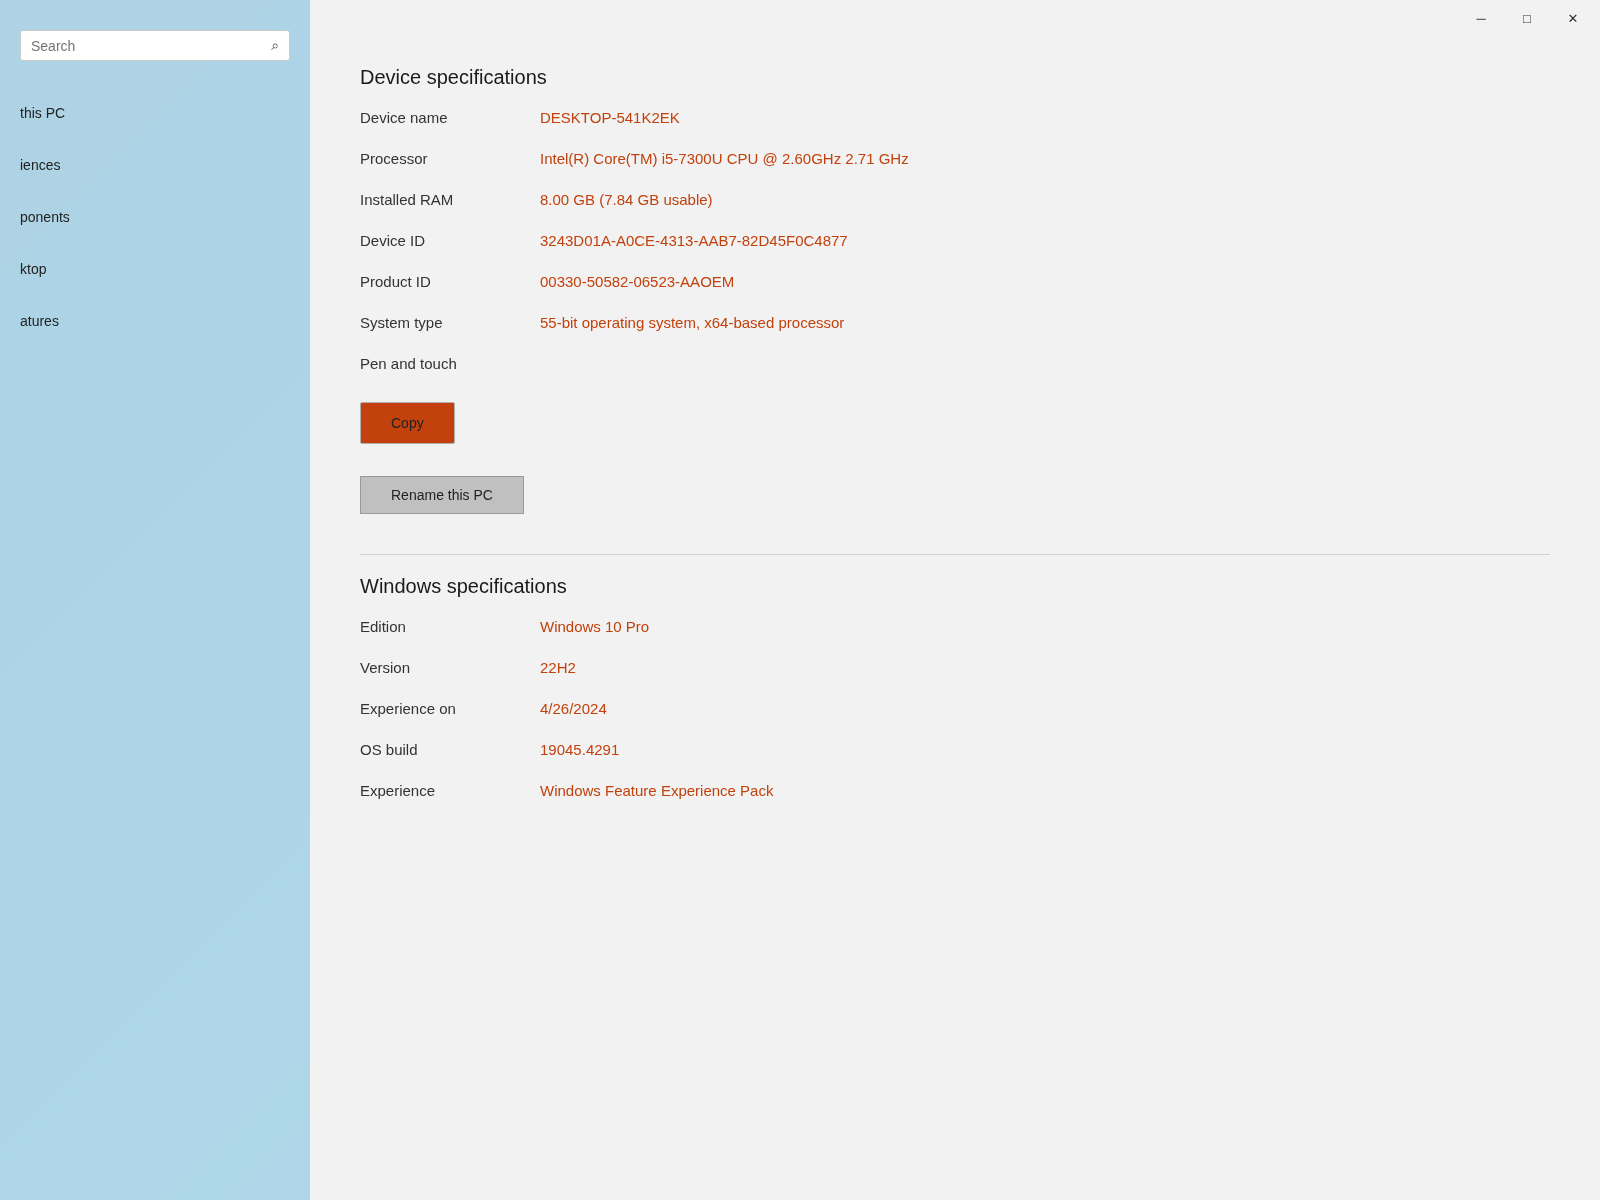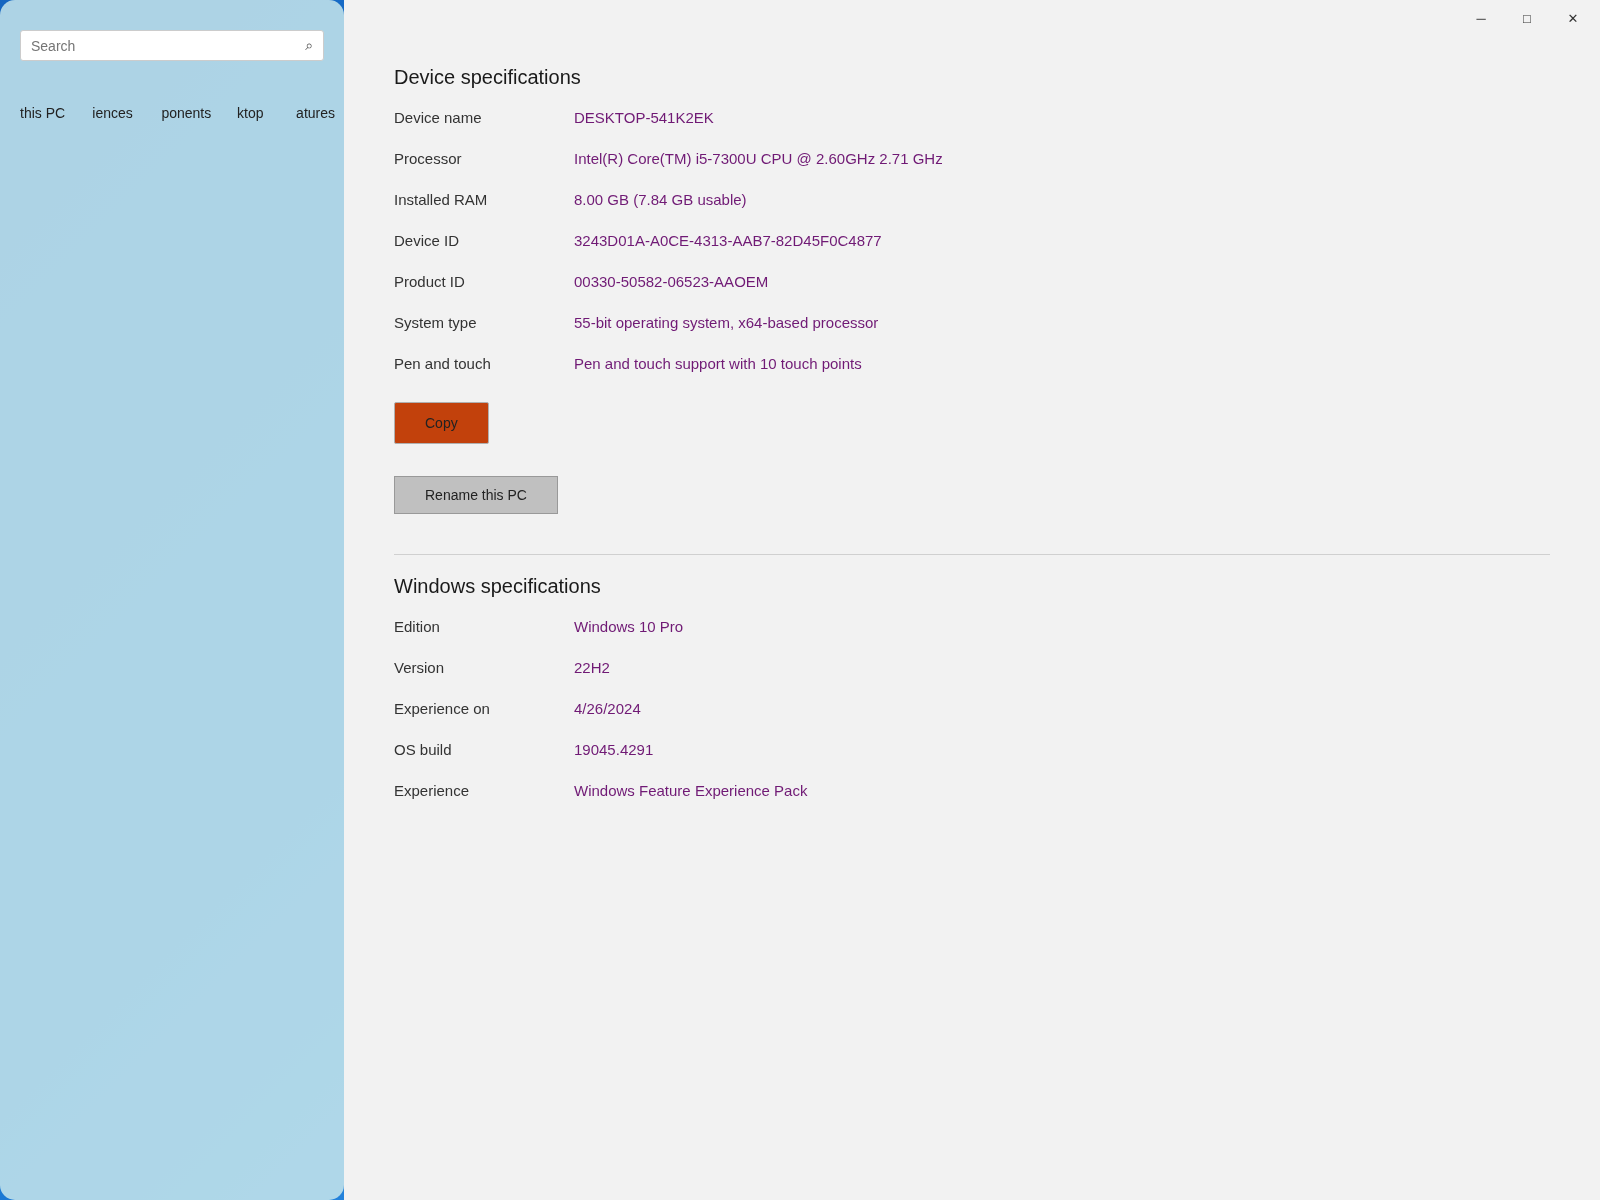--- a/index.html
+++ b/index.html
@@ -17,27 +17,26 @@
     .desktop {
       position: absolute;
       inset: 0;
       background: linear-gradient(135deg, #1565c0 0%, #1976d2 40%, #42a5f5 100%);
     }
 
     
     .sidebar {
       position: relative;
       z-index: 10;
-      width: 344px;
+      width: 310px;
       height: 100%;
       background: rgba(200, 230, 235, 0.85);
       display: flex;
       flex-direction: column;
       padding-top: 20px;
-      border-radius: 15px;
     }
 
     .sidebar-search {
       margin: 10px 20px 30px 20px;
       display: flex;
       align-items: center;
       background: white;
       border: 1px solid #ccc;
       border-radius: 3px;
       padding: 6px 10px;
@@ -51,22 +50,22 @@
       background: transparent;
     }
 
     .sidebar-search-icon {
       color: #555;
       font-size: 14px;
     }
 
     .sidebar-items {
       display: flex;
-      flex-direction: row;
-      gap: 0;
+      flex-direction: column;
+      gap: 8px;
     }
 
     .sidebar-item {
       padding: 14px 20px;
       font-size: 14px;
       color: #222;
       cursor: pointer;
       white-space: nowrap;
       overflow: hidden;
     }
@@ -134,21 +133,21 @@
     }
 
     .spec-label {
       font-size: 15px;
       color: #333;
       font-weight: 400;
     }
 
     .spec-value {
       font-size: 15px;
-      color: #701a75;
+      color: #c2410c;
     }
 
     .btn-copy {
       display: inline-block;
       padding: 12px 30px;
       background: #c2410c;
       border: 1px solid #b0b0b0;
       font-size: 14px;
       color: #222;
       cursor: pointer;
@@ -238,21 +237,20 @@
       <span class="spec-label">Device ID</span>
       <span class="spec-value">3243D01A-A0CE-4313-AAB7-82D45F0C4877</span>
 
       <span class="spec-label">Product ID</span>
       <span class="spec-value">00330-50582-06523-AAOEM</span>
 
       <span class="spec-label">System type</span>
       <span class="spec-value">55-bit operating system, x64-based processor</span>
 
       <span class="spec-label">Pen and touch</span>
-      <span class="spec-value">Pen and touch support with 10 touch points</span>
     </div>
 
     <div>
       <button class="btn-copy">Copy</button>
     </div>
 
     <div style="margin-top: 12px;">
       <button class="btn-rename">Rename this PC</button>
     </div>
 

